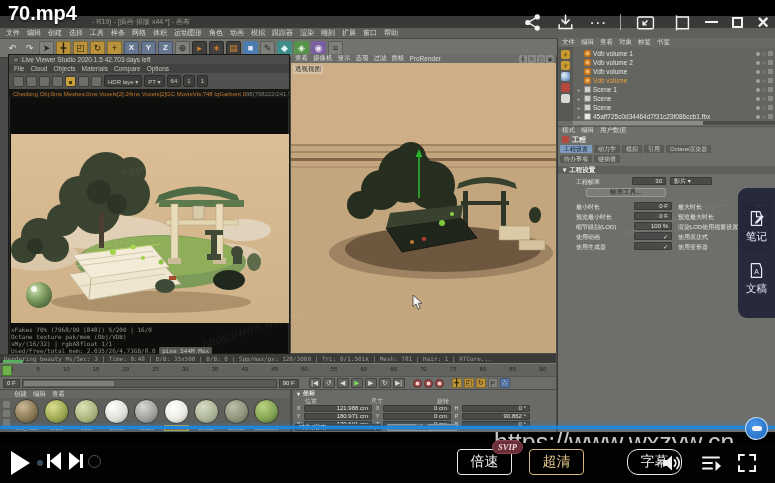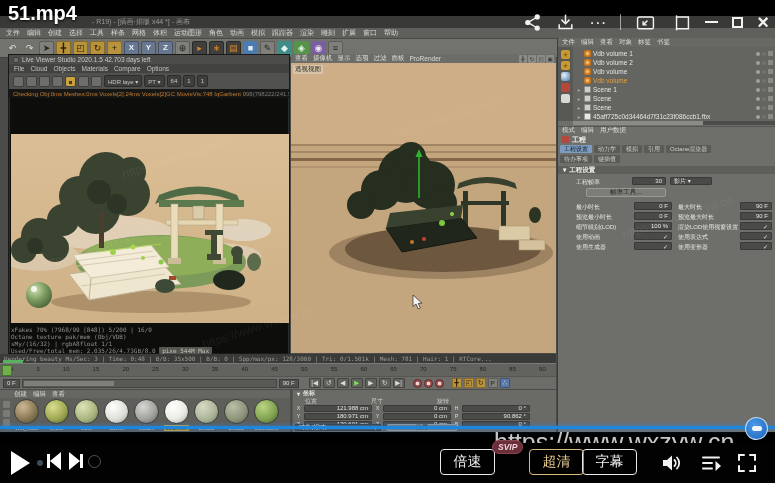--- a/index.html
+++ b/index.html
@@ -147,21 +147,21 @@
   #play-btn{position:absolute;left:11px;top:8px;width:0;height:0;border-left:19px solid #fff;border-top:12px solid transparent;border-bottom:12px solid transparent;}
   #pdot{position:absolute;left:37px;top:17px;width:6px;height:6px;border-radius:50%;background:#4c5f6e;opacity:.8;}
   .pn{position:absolute;top:9px;display:flex;align-items:center;}
   .pn .bar{width:3px;height:14px;background:#fff;}
   .pn .tl{width:0;height:0;border-right:11px solid #fff;border-top:9px solid transparent;border-bottom:9px solid transparent;}
   .pn .tr{width:0;height:0;border-left:11px solid #fff;border-top:9px solid transparent;border-bottom:9px solid transparent;}
   #hist{position:absolute;left:88px;top:12px;width:13px;height:13px;border:1.5px solid #8fa0aa;border-radius:50%;opacity:.5;box-sizing:border-box;}
   #time{position:absolute;left:107px;top:11px;font-size:16px;color:#f0f0f0;letter-spacing:.5px;}
   .cbtn{position:absolute;top:6px;width:55px;height:26px;border:1.5px solid #e9e9e9;border-radius:4px;color:#f2f2f2;font-size:14px;display:flex;align-items:center;justify-content:center;box-sizing:border-box;background:rgba(0,0,0,.25);}
   .cbtn.gold{border-color:#d9ba7e;color:#e8cb8e;}
-  #svip{position:absolute;left:492px;top:440px;background:#6b2f3a;border:1px solid #8a4550;border-radius:8px;color:#eed3da;font-size:8.5px;font-weight:bold;font-style:italic;padding:1px 5px;z-index:55;}
+  #svip{position:absolute;left:492px;top:440px;background:#6b2f3a;border:1px solid #8a4550;border-radius:8px;color:#eed3da;font-size:8.5px;font-weight:bold;font-style:italic;padding:1px 5px;z-index:55;font-family:Liberation Serif, serif;}
   #vol,#queue,#fs{position:absolute;top:8px;}
 </style>
 </head>
 <body>
 
 <div id="screen">
 
   <span class="diag" style="left:120px;top:150px;">https://www.wxzyw.cn</span>
   <span class="diag" style="left:390px;top:110px;">https://www.wxzyw.cn</span>
   <span class="diag" style="left:620px;top:210px;">https://www.wxzyw.cn</span>
@@ -738,21 +738,21 @@
       <div class="co-foot">
         <span class="co-dd">
             <span>对象(相对)</span>
             <span>▾</span>
           </span>
         <span class="co-apply">应用</span>
       </div>
     </div>
   </div>
 
-  <div id="vtitle">51.mp4</div>
+  <div id="vtitle">70.mp4</div>
 
   <div id="topbar">
     <svg width="19" height="19" viewBox="0 0 24 24">
       <g stroke="#f2f2f2" stroke-width="1.8" fill="#f2f2f2">
         <circle cx="18" cy="5" r="2.4"></circle>
           <circle cx="6" cy="12" r="2.4"></circle>
           <circle cx="18" cy="19" r="2.4"></circle>
         <line x1="8.2" y1="10.9" x2="15.8" y2="6.3"></line>
           <line x1="8.2" y1="13.1" x2="15.8" y2="17.7"></line>
       </g>
@@ -776,20 +776,41 @@
       <g stroke="#f2f2f2" stroke-width="1.8" fill="none">
         <path d="M8 5h15v15H8"></path>
           <path d="M8 3v19"></path>
       </g>
     </svg>
     <span class="tb-min"></span>
     <span class="tb-max"></span>
     <span class="tb-glyph" style="font-size:20px;font-weight:bold;">×</span>
   </div>
 
+  <div id="notes">
+    <div class="note-item">
+      <svg width="17" height="17" viewBox="0 0 20 20">
+        <g stroke="#e6e9f4" stroke-width="1.4" fill="none" stroke-linejoin="round">
+          <path d="M14 2H4v16h12V8z"></path>
+            <path d="M14 2v6h6" transform="translate(-4 0)"></path>
+          <path d="M9 13.5 16.5 6l2 2L11 15.5l-2.8.8z" fill="#e6e9f4" stroke="none"></path>
+        </g>
+      </svg>
+      <span>笔记</span>
+    </div>
+    <div class="note-item">
+      <svg width="17" height="17" viewBox="0 0 20 20">
+        <g stroke="#e6e9f4" stroke-width="1.4" fill="none" stroke-linejoin="round">
+          <path d="M14 2H4v16h12V8z"></path>
+        </g>
+        <text x="10" y="14" text-anchor="middle" font-size="8" fill="#e6e9f4" font-family="Liberation Sans, sans-serif">A</text>
+      </svg>
+      <span>文稿</span>
+    </div>
+  </div>
 
   <div id="wm-url">https://www.wxzyw.cn</div>
 
   <div id="progress"></div>
   <div id="knob">
       <i></i>
     </div>
 
   <div id="controls">
     <span id="play-btn"></span>
@@ -797,23 +818,23 @@
     <span class="pn" style="left:47px;">
         <span class="bar"></span>
         <span class="tl"></span>
       </span>
     <span class="pn" style="left:69px;">
         <span class="tr"></span>
         <span class="bar"></span>
       </span>
     <span id="hist"></span>
 
-    <span class="cbtn" style="left:440px;">倍速</span>
+    <span class="cbtn" style="left:457px;">倍速</span>
     <span class="cbtn gold" style="left:529px;">超清</span>
-    <span class="cbtn" style="left:582px;">字幕</span>
+    <span class="cbtn" style="left:627px;border-radius:11px;">字幕</span>
 
     <svg id="vol" style="left:660px;" width="24" height="24" viewBox="0 0 24 24">
       <polygon points="3,9 7,9 12,4.5 12,19.5 7,15 3,15" fill="#f2f2f2"></polygon>
       <path d="M14.5 9a4.3 4.3 0 0 1 0 6" stroke="#f2f2f2" stroke-width="1.8" fill="none" stroke-linecap="round"></path>
       <path d="M17 6.5a8 8 0 0 1 0 11" stroke="#f2f2f2" stroke-width="1.8" fill="none" stroke-linecap="round"></path>
     </svg>
     <svg id="queue" style="left:699px;" width="24" height="24" viewBox="0 0 24 24">
       <g stroke="#f2f2f2" stroke-width="2" stroke-linecap="round">
         <line x1="4" y1="6.5" x2="20" y2="6.5"></line>
           <line x1="4" y1="12" x2="13" y2="12"></line>

